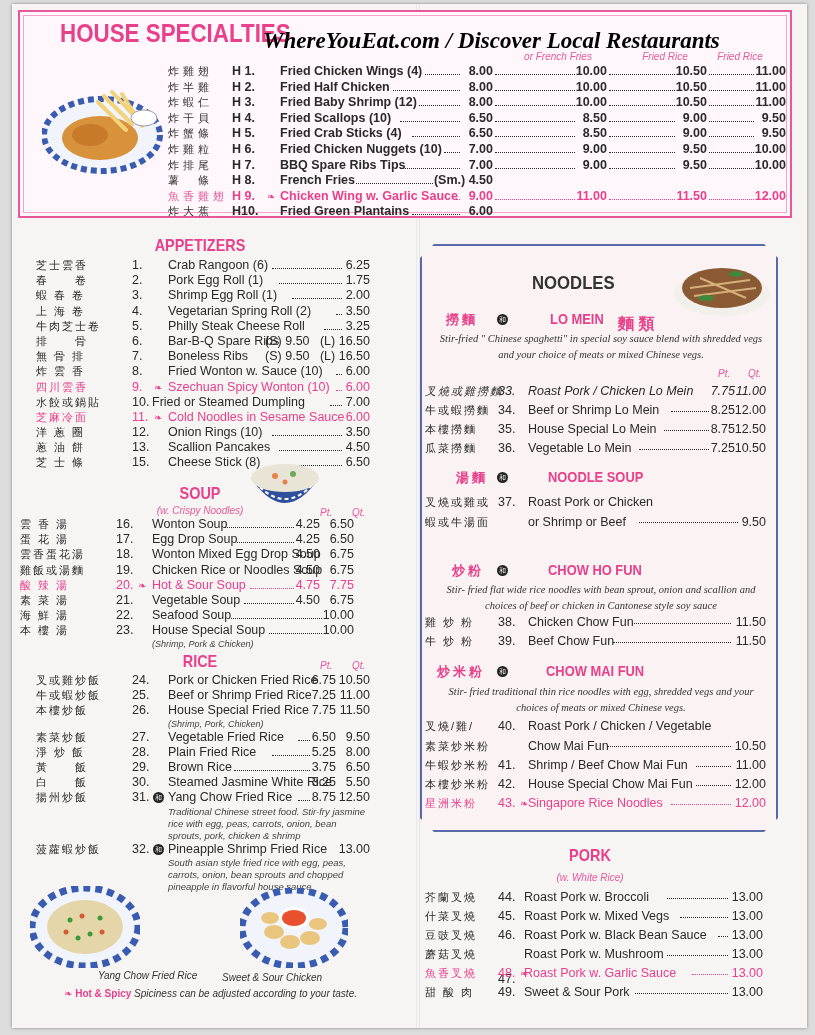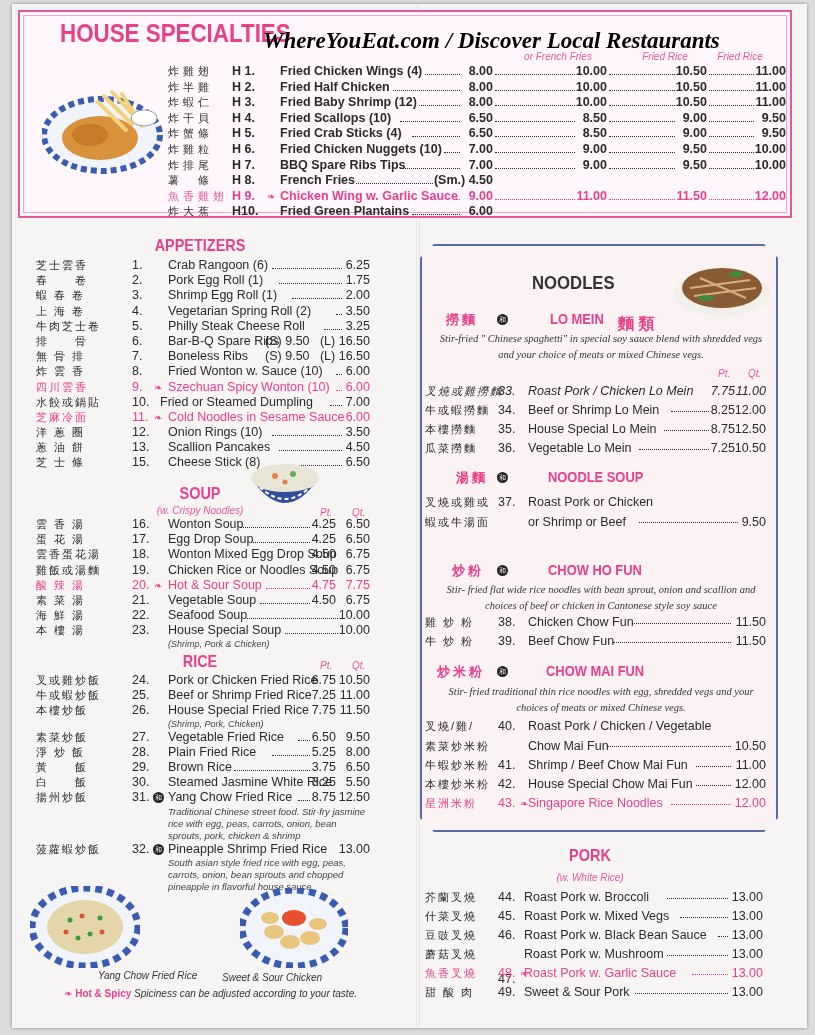--- a/index.html
+++ b/index.html
@@ -309,21 +309,21 @@
       <span class="cnc">四川雲香</span>
       <span class="n" style="left:96px;">9.</span>
       <span class="spicy" style="left:118px;">❧</span>
       <span class="nm" style="left:132px;">Szechuan Spicy Wonton (10)</span>
       <span class="dots" style="left:300.4px;width:5.2000000000000455px;border-bottom:1px dotted currentColor;height:11px;"></span>
       <span class="pr" style="left:194px;width:140px;white-space:pre;">6.00</span>
     </div>
     <div class="row">
       <span class="cnc">水餃或鍋貼</span>
       <span class="n" style="left:96px;">10.</span>
-      <span class="nm" style="left:124px;text-align:center;">Fried or Steamed Dumpling</span>
+      <span class="nm" style="left:116px;text-align:center;">Fried or Steamed Dumpling</span>
       <span class="dots" style="left:294px;width:11.600000000000023px;border-bottom:1px dotted currentColor;height:11px;"></span>
       <span class="pr" style="left:194px;width:140px;white-space:pre;">7.00</span>
     </div>
     <div class="row red">
       <span class="cnc">芝麻冷面</span>
       <span class="n" style="left:96px;">11.</span>
       <span class="spicy" style="left:118px;">❧</span>
       <span class="nm" style="left:132px;">Cold Noodles in Sesame Sauce</span>
       <span class="dots" style="left:313.20000000000005px;width:0px;border-bottom:1px dotted currentColor;height:11px;"></span>
       <span class="pr" style="left:194px;width:140px;white-space:pre;">6.00</span>
@@ -357,21 +357,21 @@
   <ellipse cx="40" cy="26" rx="34" ry="14" fill="#e9e5d6"></ellipse>
   <circle cx="30" cy="24" r="3" fill="#e6814a"></circle>
     <circle cx="48" cy="22" r="3" fill="#6fa85a"></circle>
     <circle cx="40" cy="30" r="2.5" fill="#e6814a"></circle>
 </svg>
 
 <div class="sec-title" style="left:145px;top:484px;width:110px;">SOUP</div>
 <div class="sec-sub" style="left:140px;top:505px;width:120px;">(w. Crispy Noodles)</div>
 <div class="ptqt" style="left:320px;top:507px;">Pt.</div>
 <div class="ptqt" style="left:352px;top:507px;">Qt.</div>
-<div class="list" id="soup-list" style="left:36px;top:517px;width:338px;">
+<div class="list" id="soup-list" style="left:20px;top:517px;width:338px;">
     <div class="row" style="height: 15.2px;">
       <span class="cnc">雲 香 湯</span>
       <span class="n" style="left:96px;">16.</span>
       <span class="nm" style="left:132px;">Wonton Soup</span>
       <span class="dots" style="left:204.4px;width:69.6px;border-bottom:1px dotted currentColor;height:11px;"></span>
       <span class="pr" style="left:260px;width:40px;">4.25</span>
       <span class="pr" style="left:294px;width:40px;">6.50</span>
     </div>
     <div class="row" style="height: 15.2px;">
       <span class="cnc">蛋 花 湯</span>

